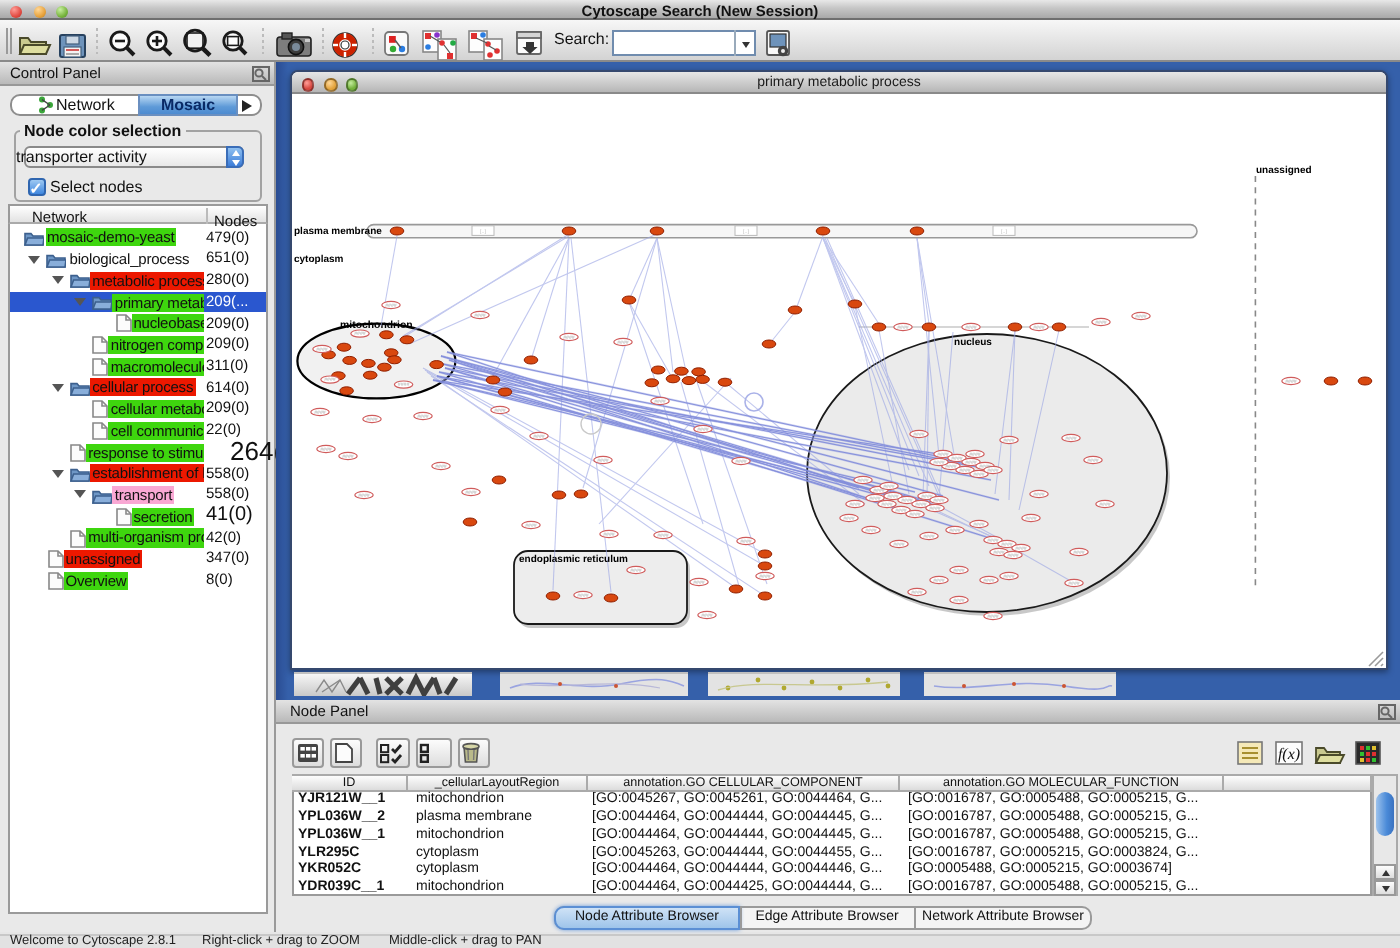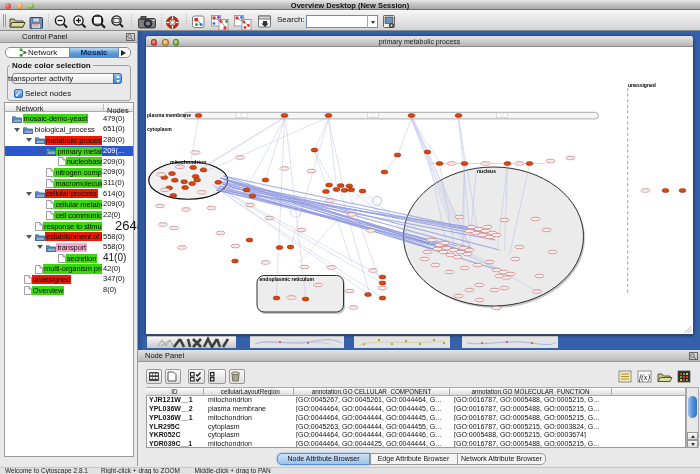--- a/index.html
+++ b/index.html
@@ -2,21 +2,21 @@
 <html><head><meta charset="utf-8"><style>
 *{margin:0;padding:0;box-sizing:border-box;}
 html,body{width:700px;height:474px;overflow:hidden;}
 body{font-family:"Liberation Sans",sans-serif;background:#e6e6e6;position:relative;}
 .ab{position:absolute;}
 .tl{border-radius:50%;}
 #titlebar{left:0;top:0;width:700px;height:10px;background:linear-gradient(#e8e8e8,#c6c6c6 45%,#a9a9a9);border-bottom:1px solid #6f6f6f;}
 #title{left:0;top:0;width:700px;height:10px;text-align:center;font-size:7.5px;font-weight:bold;color:#111;line-height:11px;}
 #toolbar{left:0;top:10px;width:700px;height:21px;background:linear-gradient(#f7f7f7,#d3d3d3);border-bottom:1px solid #8a8a8a;}
 #cpanel{left:0;top:31px;width:138px;height:435px;background:#e9e9e9;border-right:1px solid #9a9a9a;}
-.ptitle{height:12px;background:linear-gradient(#e3e3e3,#b9b9b9);border-bottom:1px solid #989898;font-size:7.5px;color:#111;line-height:12px;padding-left:22px;}
+.ptitle{height:12px;background:linear-gradient(#e3e3e3,#b9b9b9);border-bottom:1px solid #989898;font-size:7.5px;color:#111;line-height:12px;padding-left:5px;}
 #tabwrap{left:5px;top:47px;width:126px;height:11px;background:#fff;border:1px solid #8e8e8e;border-radius:5px;}
 #mosaic{left:69px;top:47px;width:50px;height:11px;background:linear-gradient(#b8d7f3,#5e9ad8 60%,#4d8bd0);border:1px solid #6a8fc0;font-size:8px;font-weight:bold;color:#0a2a66;text-align:center;line-height:10px;}
 #netlab{left:28px;top:48px;font-size:8px;color:#111;}
 #tabarr{left:121px;top:49.5px;width:0;height:0;border-left:5px solid #222;border-top:3.5px solid transparent;border-bottom:3.5px solid transparent;}
 #grpbox{left:7px;top:65px;width:124px;height:36px;border:1px solid #a2a2a2;border-radius:3px;}
 #grplab{left:10px;top:61px;font-size:8px;font-weight:bold;color:#111;background:#e9e9e9;padding:0 2px;}
 #combo{left:12px;top:73px;width:110px;height:11px;background:linear-gradient(#ffffff,#e8e8e8);border:1px solid #8a8a8a;border-radius:3px;}
 #combotext{left:8px;top:73px;font-size:8px;color:#111;line-height:11px;}
 #combocap{left:113px;top:73px;width:9px;height:11px;background:linear-gradient(#8fc0f0,#3c7dd9);border:1px solid #3a6db8;border-radius:0 3px 3px 0;}
 .caparr{left:115.5px;width:0;height:0;border-left:2.2px solid transparent;border-right:2.2px solid transparent;}
@@ -25,21 +25,21 @@
 #treebox{left:4px;top:102px;width:130px;height:355px;background:#fff;border:1px solid #9a9a9a;}
 #treehead{left:4px;top:102px;width:130px;height:10px;background:linear-gradient(#ffffff,#e2e2e2);border:1px solid #9a9a9a;border-bottom:1px solid #aaa;font-size:7.5px;color:#111;}
 .tlabel{position:absolute;top:0.8px;height:9.2px;line-height:9.2px;overflow:hidden;white-space:nowrap;color:#111;padding:0 1px;}
 .arrow{position:absolute;top:3.5px;width:0;height:0;border-top:4px solid #555;border-left:3px solid transparent;border-right:3px solid transparent;}
 #desktop{left:138px;top:31px;width:562px;height:319px;background:linear-gradient(90deg,#2a4c92,#3560aa 6px,#3560aa);}
 </style></head><body>
 <div class="ab" id="titlebar"></div>
 <div class="ab tl" style="left:5.2px;top:3.2px;width:6px;height:6px;background:radial-gradient(circle at 35% 30%,#ff9d97,#e24b42 60%,#b03028);"></div>
 <div class="ab tl" style="left:16.6px;top:3.2px;width:6px;height:6px;background:radial-gradient(circle at 35% 30%,#ffd797,#e8a33c 60%,#b57b22);"></div>
 <div class="ab tl" style="left:27.8px;top:3.2px;width:6px;height:6px;background:radial-gradient(circle at 35% 30%,#c8efa0,#78b43e 60%,#4f8a26);"></div>
-<div class="ab" id="title">Overview Desktop (New Session)</div>
+<div class="ab" id="title">Cytoscape Search (New Session)</div>
 <div class="ab" id="toolbar"></div>
 <svg class="ab" style="left:0;top:10px;" width="700" height="21" viewBox="0 0 700 21">
 <g transform="translate(0,-10)">
 <line x1="3.5" y1="14" x2="3.5" y2="27" stroke="#9a9a9a" stroke-width="1"></line>
       <line x1="5.5" y1="14" x2="5.5" y2="27" stroke="#9a9a9a" stroke-width="1"></line>
 
 <path d="M10 27 L10 19 L14 19 L15.5 21 L23 21 L23 27 Z" fill="#c9c98f" stroke="#4a4a2a" stroke-width="1"></path>
 <path d="M10 27 L12 22.5 L25 22.5 L23 27 Z" fill="#dede9f" stroke="#4a4a2a" stroke-width="1"></path>
 
 <rect x="30" y="17.5" width="12.5" height="11" rx="1" fill="#6e93bb" stroke="#27415e" stroke-width="1"></rect>

